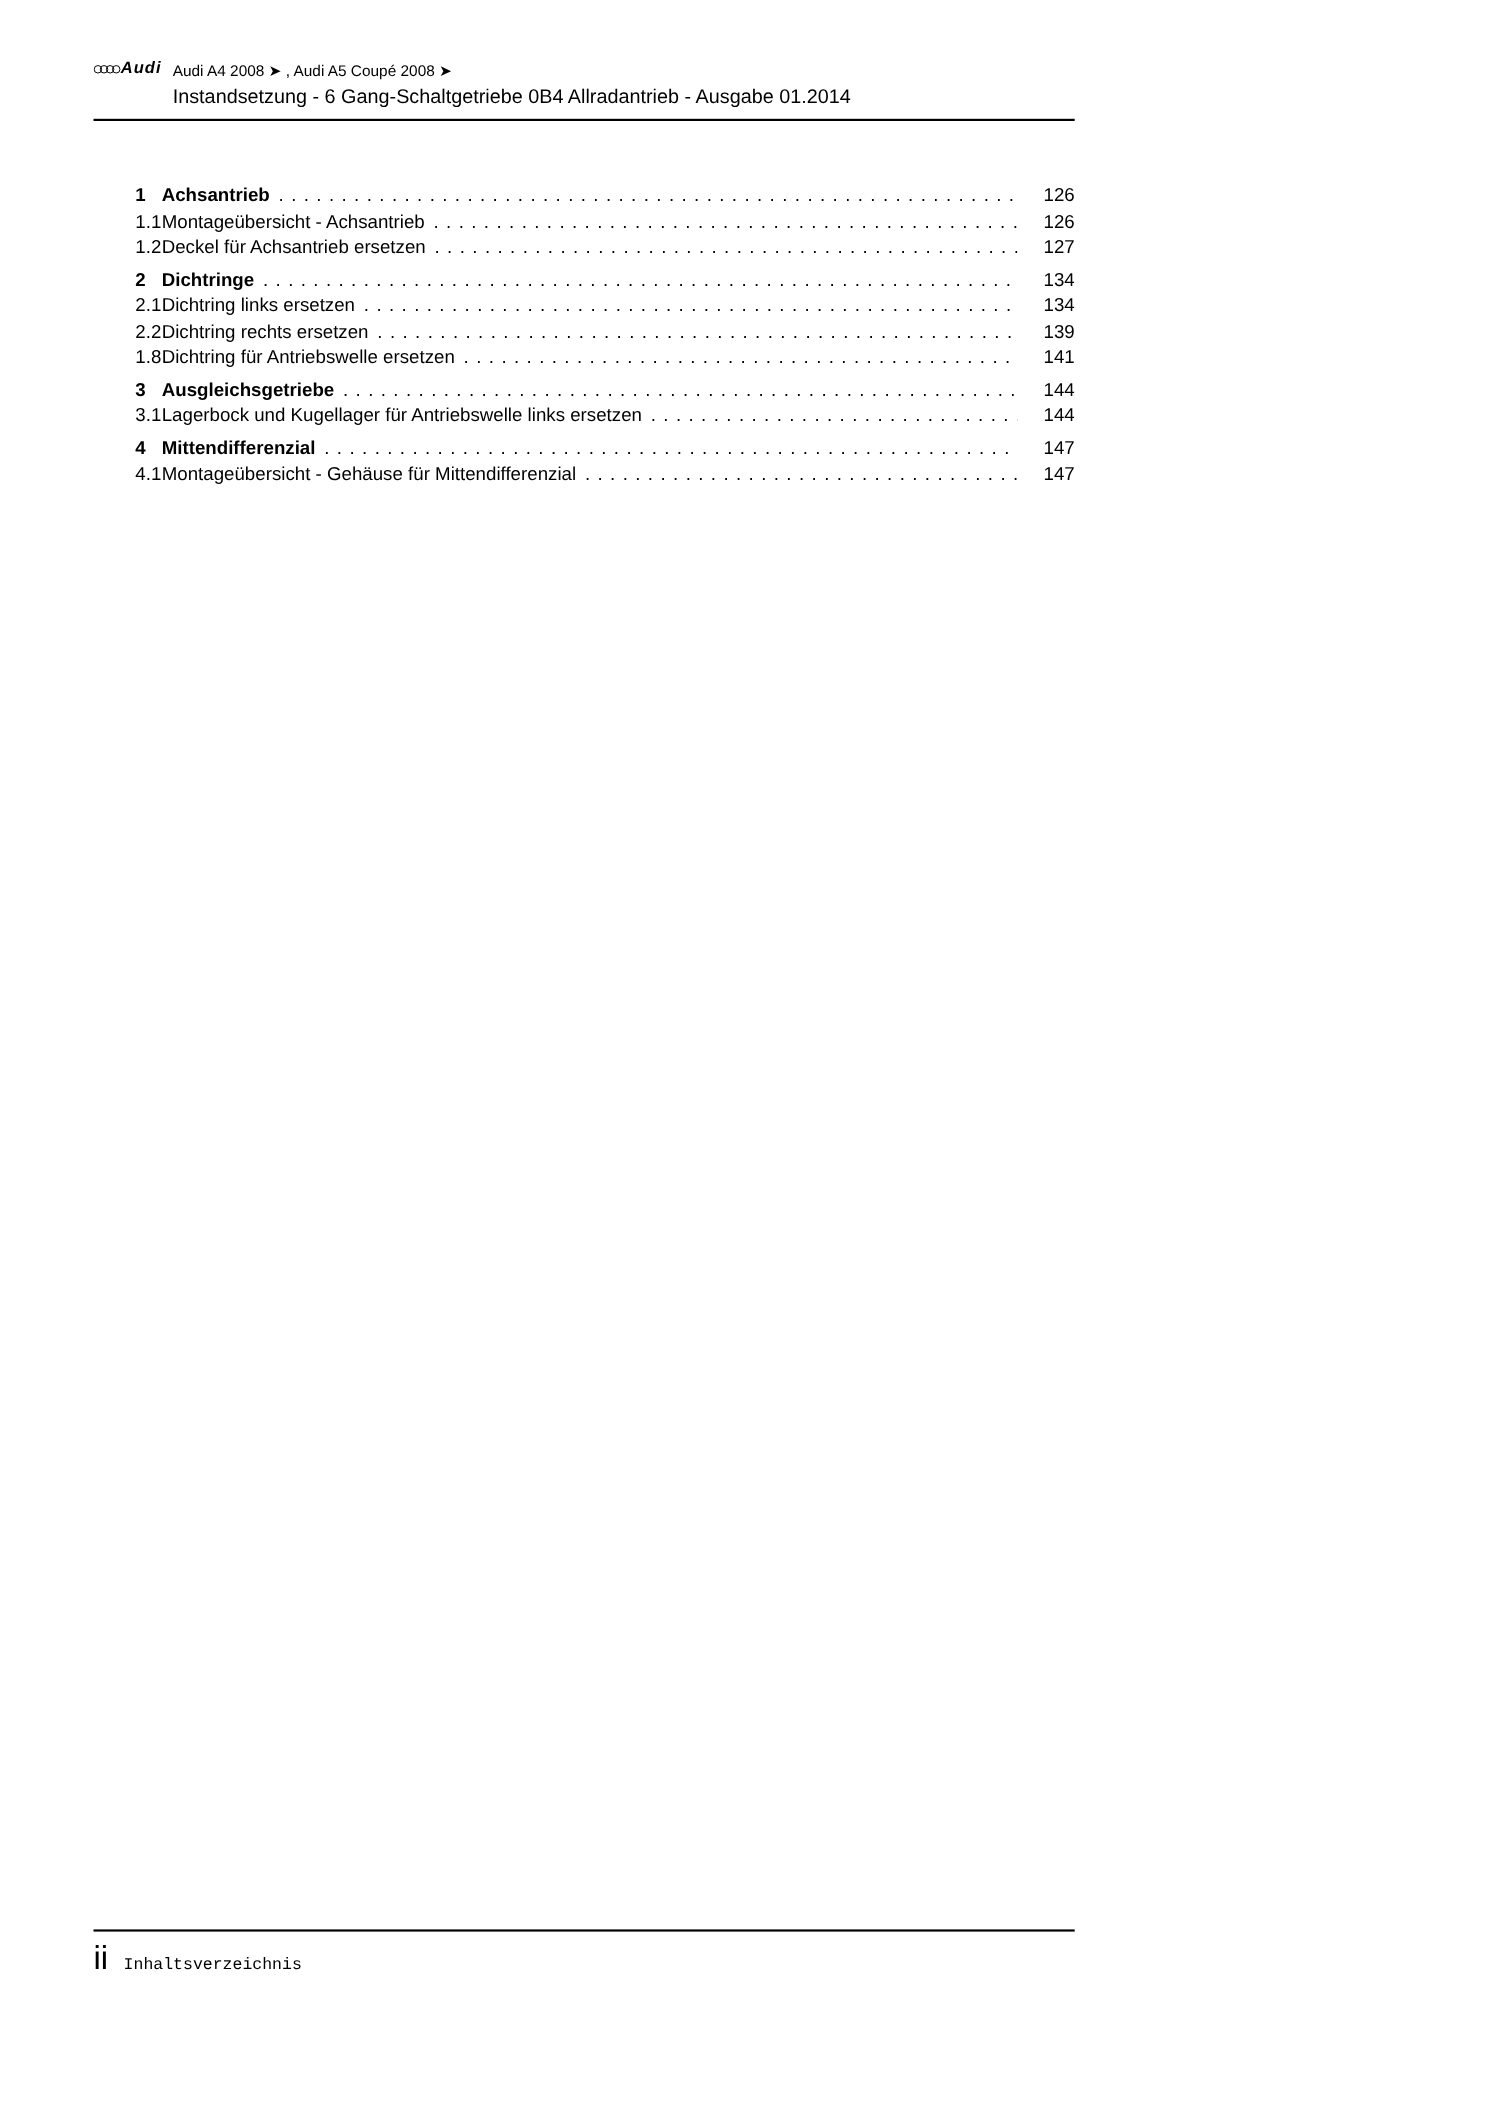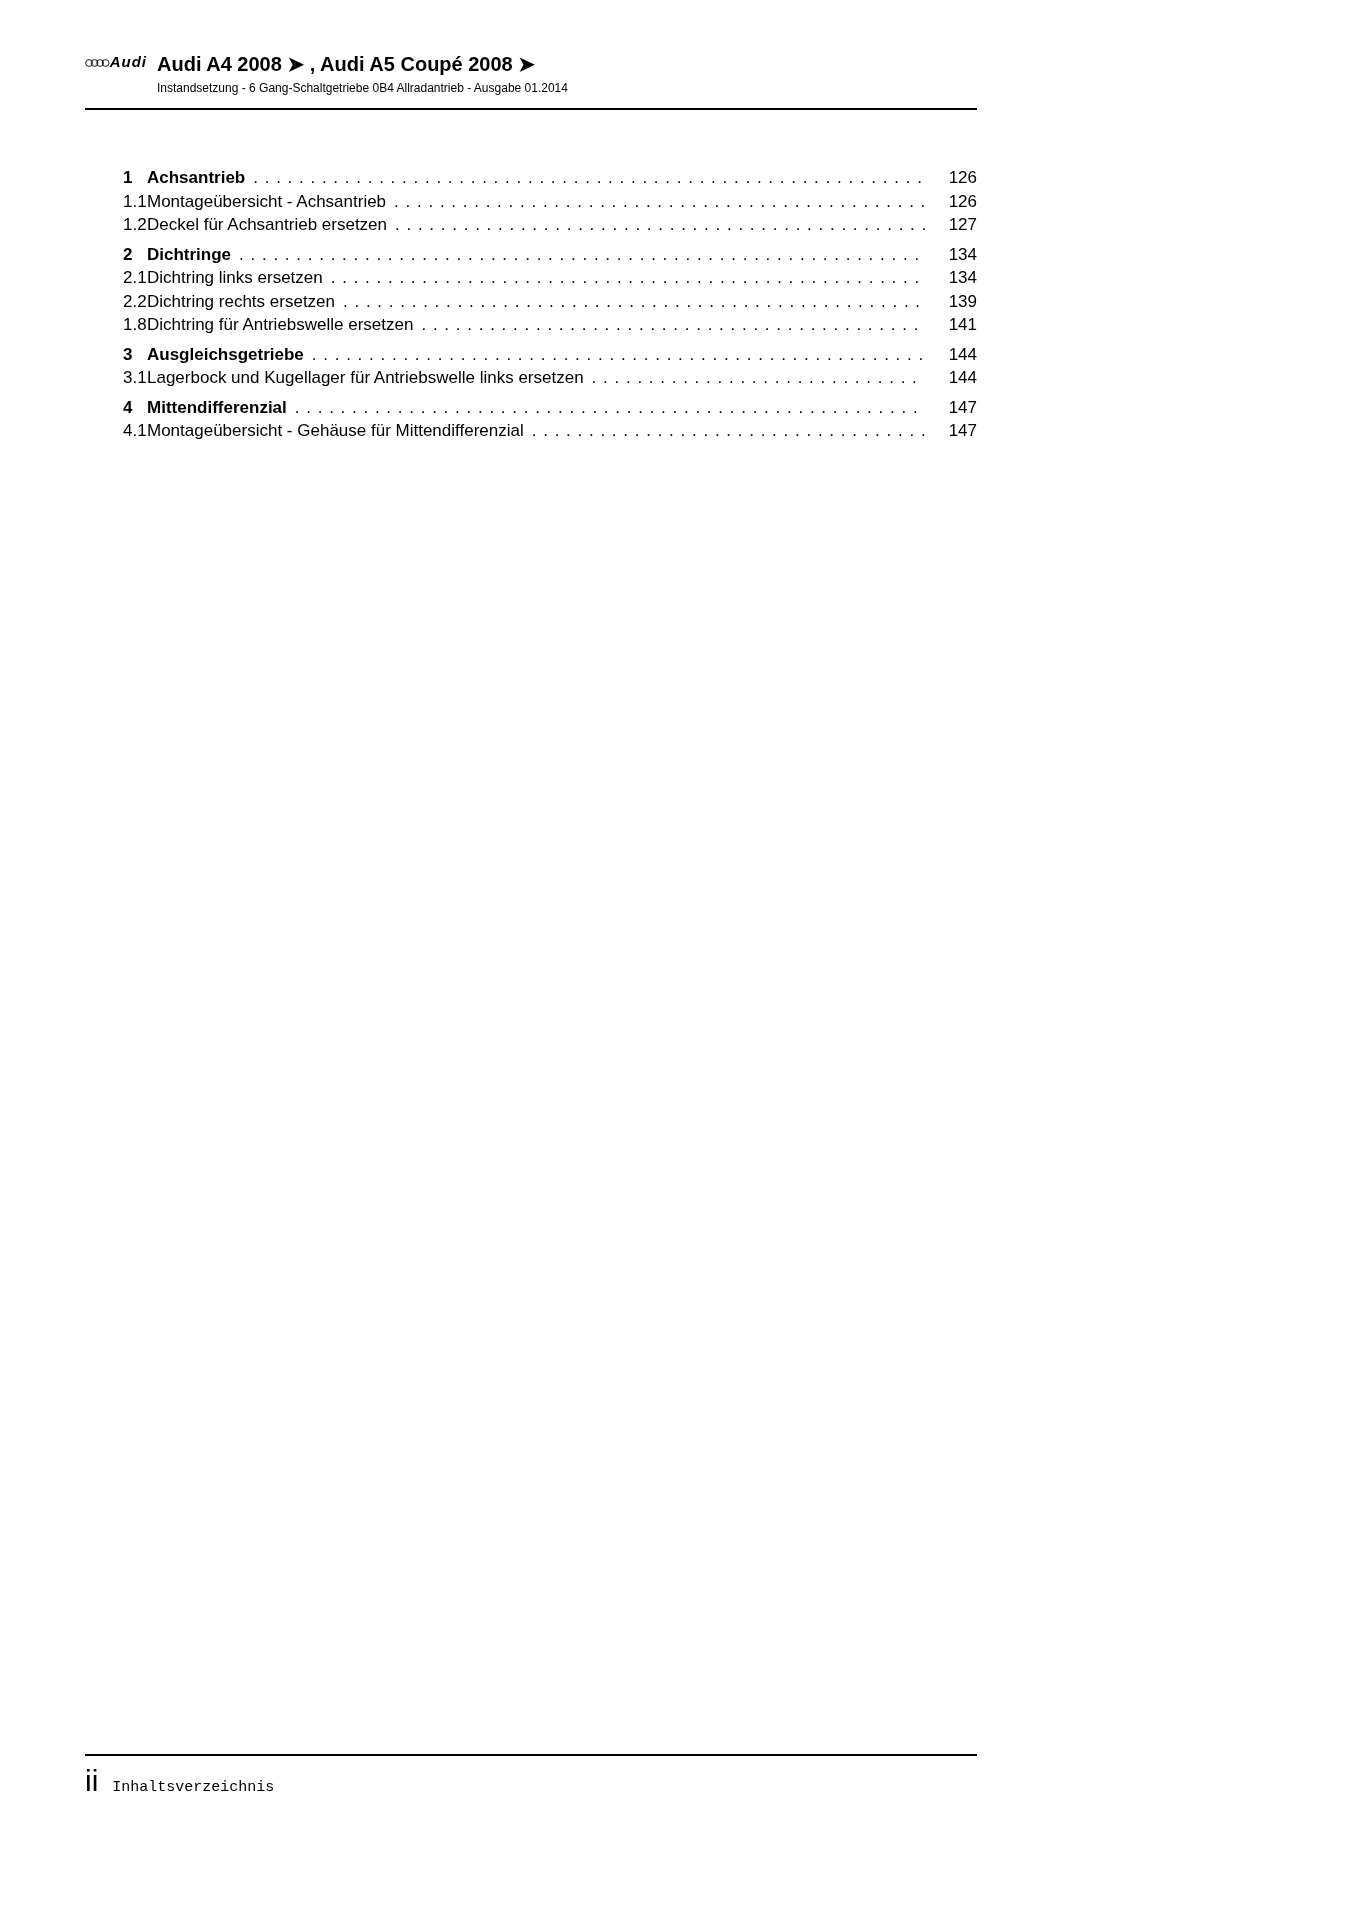--- a/index.html
+++ b/index.html
@@ -38,26 +38,26 @@
   .brand {
     font-weight: bold;
     font-style: italic;
     font-size: 15px;
     letter-spacing: 1px;
     margin-top: 2px;
     line-height: 1;
   }
   .header-text { flex: 1; }
   .header-line1 {
-    font-weight: bold;
-    font-size: 20px;
+    font-weight: normal;
+    font-size: 14px;
     line-height: 24px;
   }
   .header-line2 {
-    font-size: 12px;
+    font-size: 18px;
     line-height: 24px;
   }
 
   
   .toc {
     margin-top: 56px;
   }
   .toc-row {
     display: flex;
     align-items: baseline;

